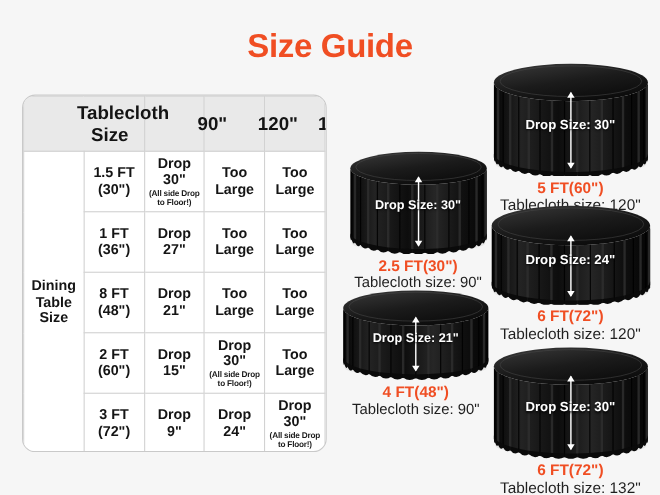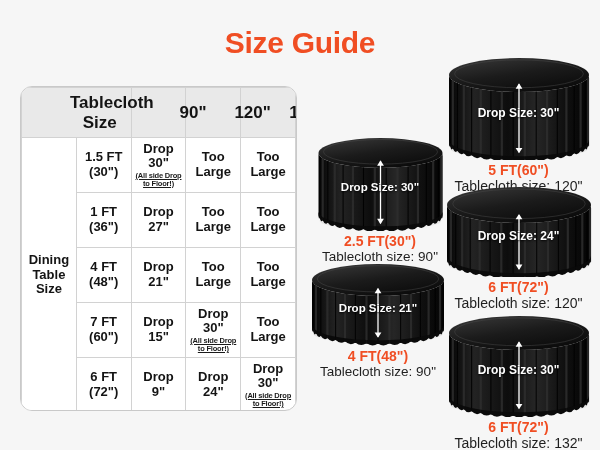--- a/index.html
+++ b/index.html
@@ -56,21 +56,20 @@
   td.size-col { width: 58px; }
   td.d-col { width: 61px; }
   .note {
     display: block;
     font-size: 7.5px;
     font-weight: bold;
     line-height: 1.1;
     margin-top: 1px;
     color: #1a1a1a;
     letter-spacing: -0.2px;
-    text-decoration: underline;
   }
 
   
   .illus {
     position: absolute;
     text-align: center;
   }
   .illus .art { position: relative; margin: 0 auto; }
   .illus .art svg { display: block; }
   .drop-label {
@@ -130,33 +129,33 @@
             <td class="d-col"><span>Too</span><br><span>Large</span></td>
             <td class="d-col"><span>Too</span><br><span>Large</span></td>
           </tr>
           <tr class="body-row">
             <td class="size-col"><span>1 FT</span><br><span>(36")</span></td>
             <td class="d-col"><span>Drop</span><br><span>27"</span></td>
             <td class="d-col"><span>Too</span><br><span>Large</span></td>
             <td class="d-col"><span>Too</span><br><span>Large</span></td>
           </tr>
           <tr class="body-row">
-            <td class="size-col"><span>4 FT</span><br><span>(48")</span></td>
+            <td class="size-col"><span>8 FT</span><br><span>(48")</span></td>
             <td class="d-col"><span>Drop</span><br><span>21"</span></td>
             <td class="d-col"><span>Too</span><br><span>Large</span></td>
             <td class="d-col"><span>Too</span><br><span>Large</span></td>
           </tr>
           <tr class="body-row">
-            <td class="size-col"><span>7 FT</span><br><span>(60")</span></td>
+            <td class="size-col"><span>2 FT</span><br><span>(60")</span></td>
             <td class="d-col"><span>Drop</span><br><span>15"</span></td>
             <td class="d-col"><span>Drop</span><br><span>30"</span><span class="note">(All side Drop to Floor!)</span></td>
             <td class="d-col"><span>Too</span><br><span>Large</span></td>
           </tr>
           <tr class="body-row">
-            <td class="size-col"><span>6 FT</span><br><span>(72")</span></td>
+            <td class="size-col"><span>3 FT</span><br><span>(72")</span></td>
             <td class="d-col"><span>Drop</span><br><span>9"</span></td>
             <td class="d-col"><span>Drop</span><br><span>24"</span></td>
             <td class="d-col"><span>Drop</span><br><span>30"</span><span class="note">(All side Drop to Floor!)</span></td>
           </tr>
         </tbody>
     </table>
   </div>
 
   <div id="illus-container">
       <div class="illus" id="illus-0">

